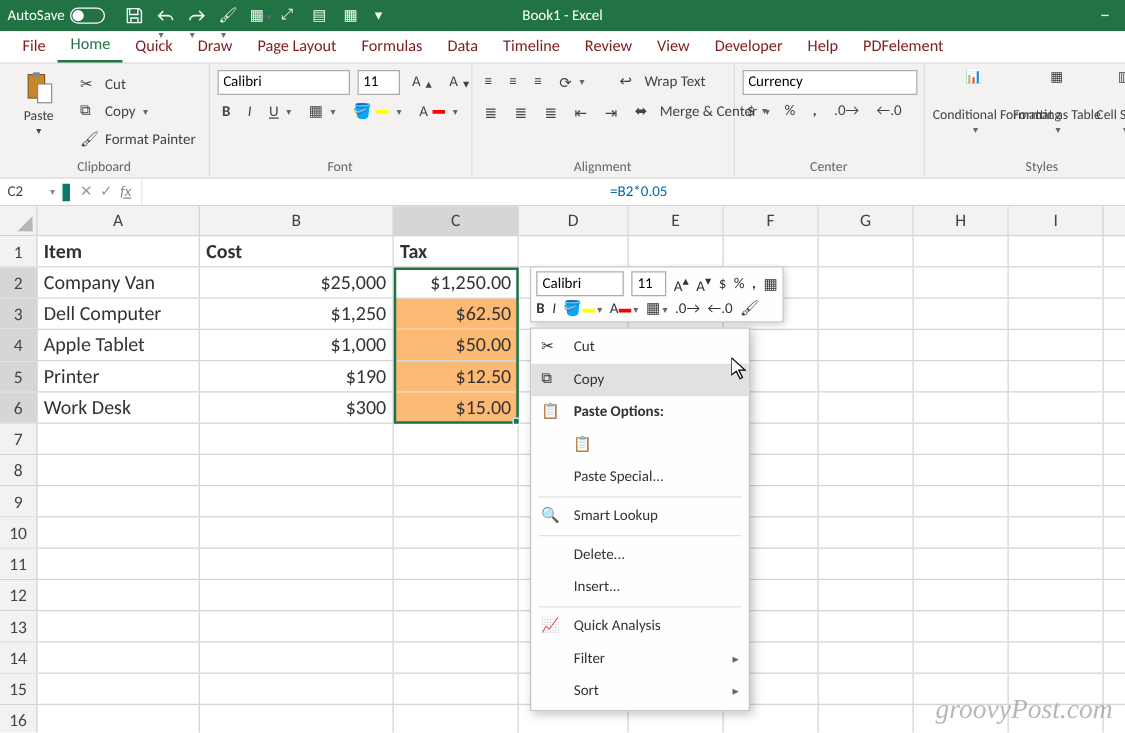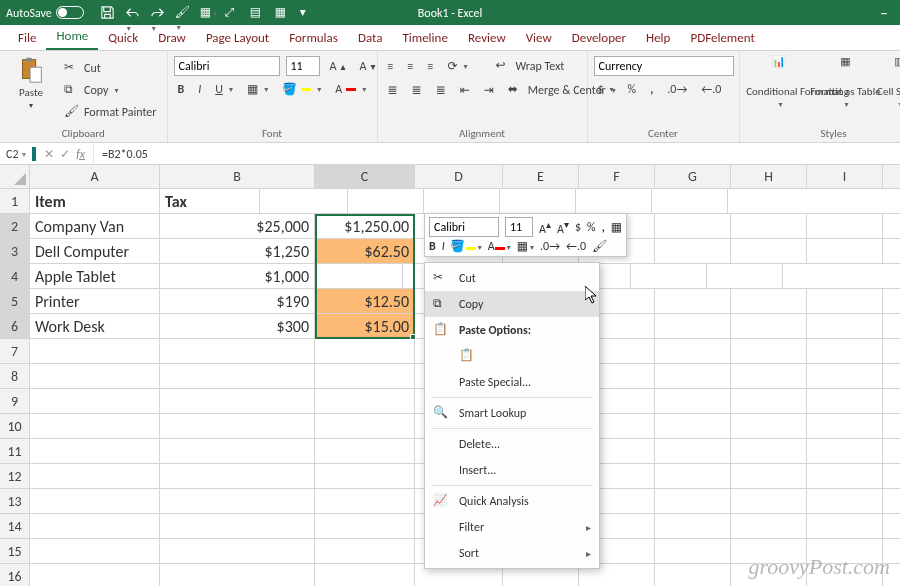--- a/index.html
+++ b/index.html
@@ -29,24 +29,24 @@
   .rbtn { display: flex; align-items: center; gap: 4px; padding: 2px 4px; font-size: 12px; color: #444; white-space: nowrap; }
   .rbtn.big { flex-direction: column; font-size: 11px; width: 50px; text-align: center; gap: 1px; }
   .rinput { border: 1px solid #ababab; background: #fff; font-size: 12px; padding: 1px 4px; height: 20px; }
   .rrow { display: flex; gap: 6px; align-items:center; }
   .ico { width: 16px; height: 16px; display: inline-block; }
   .ico.lg { width: 30px; height: 30px; }
   .caret::after { content: "▾"; font-size: 8px; margin-left: 2px; color:#666; }
 
   
   .formula-bar { height: 22px; border-bottom: 1px solid #d4d4d4; display: flex; align-items: center; background: #fff; }
-  .name-box { width: 36px; border-right: 4px solid #0f766e; padding: 0 6px; font-size: 12px; color:#444; display:flex; align-items:center; justify-content:space-between; }
+  .name-box { width: 56px; border-right: 6px solid #0f766e; padding: 0 6px; font-size: 12px; color:#444; display:flex; align-items:center; justify-content:space-between; }
   .fb-btns { display: flex; align-items: center; gap: 6px; padding: 0 8px; color:#999; border-right:1px solid #e8e8e8; height:100%;}
   .fx { font-style: italic; color:#888;text-decoration:underline; }
-  .formula-text { padding-left: 8px; font-size: 12px; color: #404040; flex:1; }
+  .formula-text { padding-left: 8px; font-size: 12px; color: #0369a1; flex:1;text-align:center; }
 
   
   .colhdr-row { display: flex; height: 24px; border-bottom:1px solid #d4d4d4; background:#f3f2f1;}
   .corner { width: 30px; border-right: 1px solid #d4d4d4; background:#f3f2f1; position:relative;}
   .corner::after{content:""; position:absolute; right:3px; bottom:3px; border:6px solid transparent; border-bottom-color:#b7b7b7; border-right-color:#b7b7b7;}
   .colhdr { border-right: 1px solid #d4d4d4; display:flex; align-items:center; justify-content:center; font-size:14px; color:#444; background:#f3f2f1;}
   .colhdr.sel { background:#d6d6d6; }
   .cA{width:130px;} .cB{width:155px;} .cC{width:100px;} .cD{width:88px;}
   .cE,.cF,.cG,.cH,.cI{width:76px;}
 
@@ -283,20 +283,21 @@
   <div class="colhdr cF">F</div>
   <div class="colhdr cG">G</div>
   <div class="colhdr cH">H</div>
   <div class="colhdr cI">I</div>
 </div>
 
 <div style="position:relative;">
   <div class="grid-row">
     <div class="rowhdr">1</div>
     <div class="cell cA hdr">Item</div>
+    <div class="cell cB hdr">Cost</div>
     <div class="cell cC hdr">Tax</div>
     <div class="cell cD"></div>
       <div class="cell cE"></div>
       <div class="cell cF"></div>
       <div class="cell cG"></div>
       <div class="cell cH"></div>
       <div class="cell cI"></div>
   </div>
   <div class="grid-row">
       <div class="rowhdr sel">2</div>
@@ -319,20 +320,21 @@
       <div class="cell cE"></div>
       <div class="cell cF"></div>
       <div class="cell cG"></div>
       <div class="cell cH"></div>
       <div class="cell cI"></div>
     </div>
   <div class="grid-row">
       <div class="rowhdr sel">4</div>
       <div class="cell cA">Apple Tablet</div>
       <div class="cell cB r">$1,000</div>
+      <div class="cell cC r sel">$50.00</div>
       <div class="cell cD"></div>
       <div class="cell cE"></div>
       <div class="cell cF"></div>
       <div class="cell cG"></div>
       <div class="cell cH"></div>
       <div class="cell cI"></div>
     </div>
   <div class="grid-row">
       <div class="rowhdr sel">5</div>
       <div class="cell cA">Printer</div>

